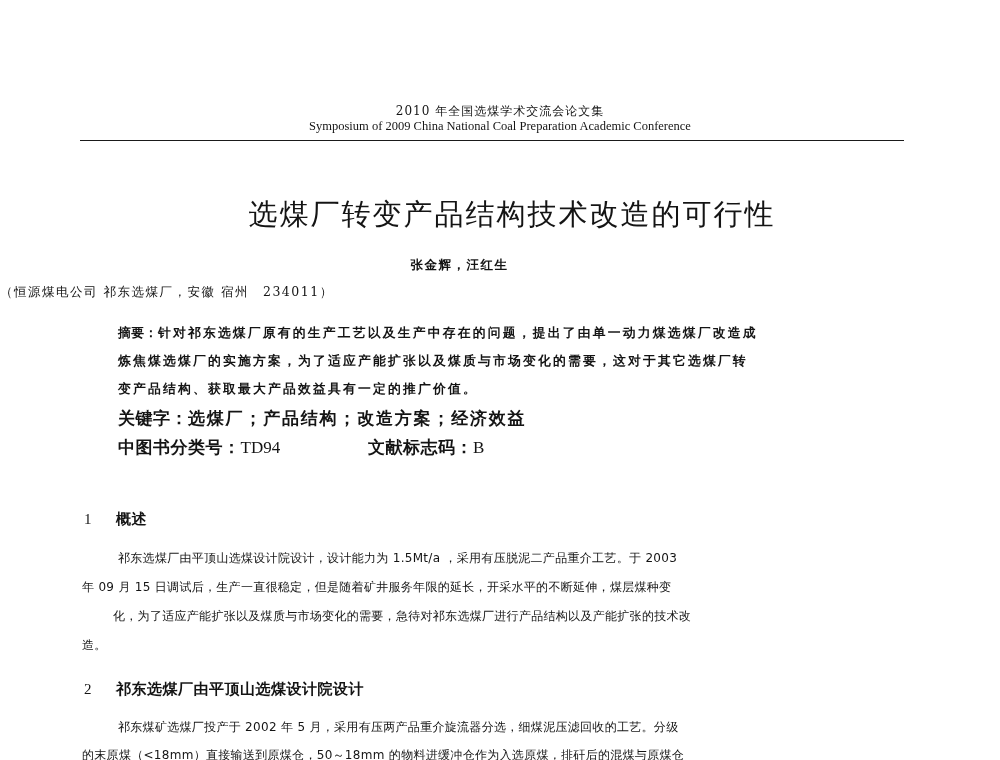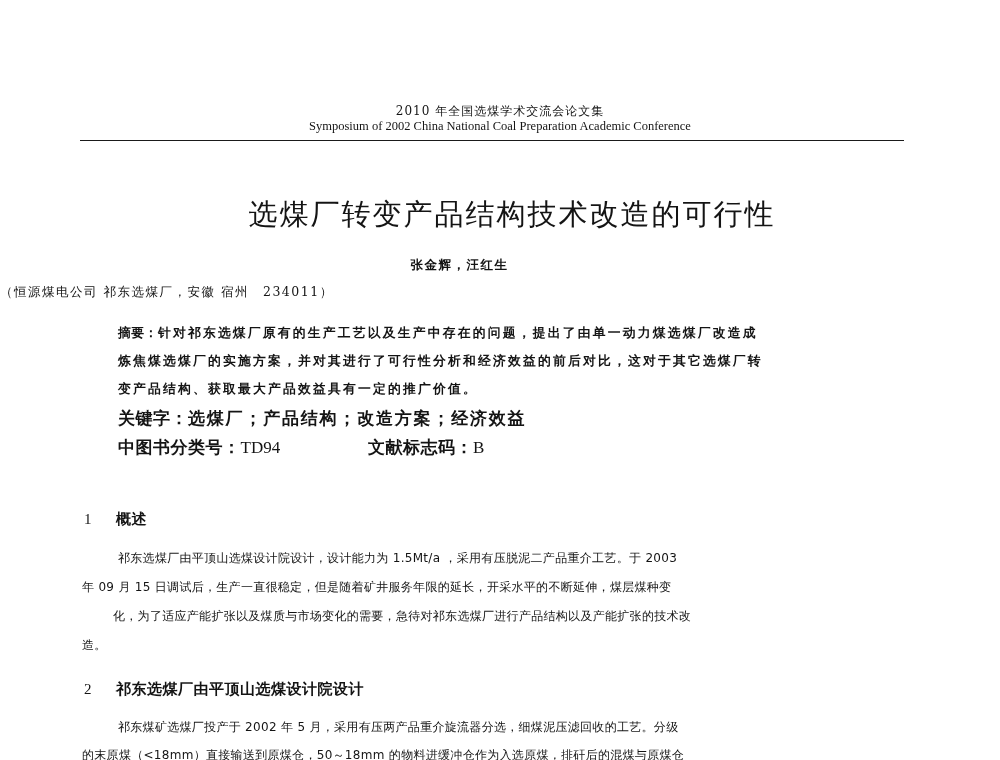--- a/index.html
+++ b/index.html
@@ -67,31 +67,31 @@
     font-size: 12px; line-height: 18px; letter-spacing: 0.3px;
     font-family: "DejaVu Sans", sans-serif;
   }
   .body-line.indent { left: 118px; }
   .body-line.flush { left: 82px; }
 </style>
 </head>
 <body>
 
 <div class="abs hdr-cn">2010 年全国选煤学术交流会论文集</div>
-<div class="abs hdr-en">Symposium of 2002 China National Coal Preparation Academic Conference</div>
+<div class="abs hdr-en">Symposium of 2009 China National Coal Preparation Academic Conference</div>
 <div class="hdr-rule"></div>
 
 <div class="abs title">选煤厂转变产品结构技术改造的可行性</div>
 <div class="abs authors">张金辉，汪红生</div>
 <div class="abs affil">（恒源煤电公司 祁东选煤厂，安徽 宿州　234011）</div>
 
 <div class="abs abs-line" style="top:325px;">
   <span class="abs-label">摘要：</span><span>针对祁东选煤厂原有的生产工艺以及生产中存在的问题，提出了由单一动力煤选煤厂改造成</span>
 </div>
-<div class="abs abs-line" style="top:353px;">炼焦煤选煤厂的实施方案，并对其进行了可行性分析和经济效益的前后对比，这对于其它选煤厂转</div>
+<div class="abs abs-line" style="top:353px;">炼焦煤选煤厂的实施方案，为了适应产能扩张以及煤质与市场变化的需要，这对于其它选煤厂转</div>
 <div class="abs abs-line" style="top:381px;">变产品结构、获取最大产品效益具有一定的推广价值。</div>
 
 <div class="abs meta-line" style="top:410px;">
   <span class="meta-label">关键字：</span><span>选煤厂；产品结构；改造方案；经济效益</span>
 </div>
 <div class="abs meta-line" style="top:439px;">
   <span class="meta-label">中图书分类号：</span><span class="meta-val">TD94</span>
 </div>
 <div class="abs meta-line" style="top:439px; left:368px;">
   <span class="meta-label">文献标志码：</span><span class="meta-val">B</span>

